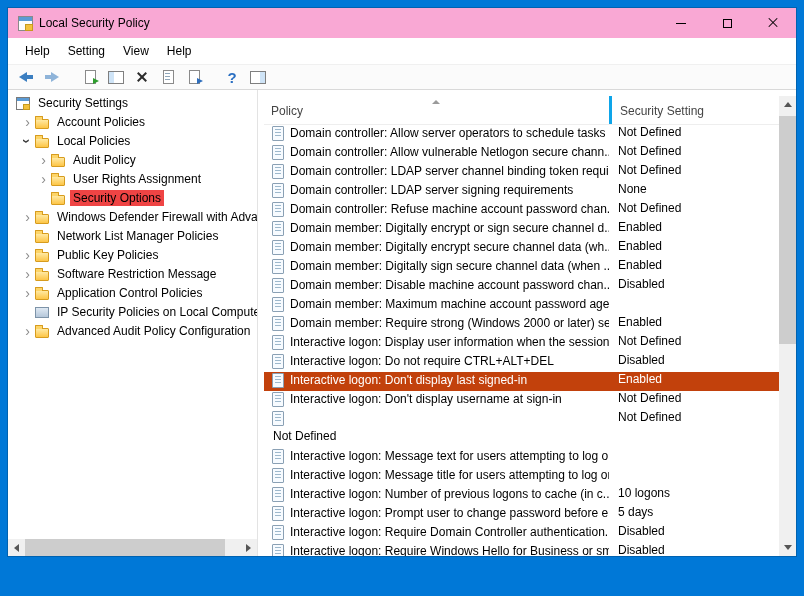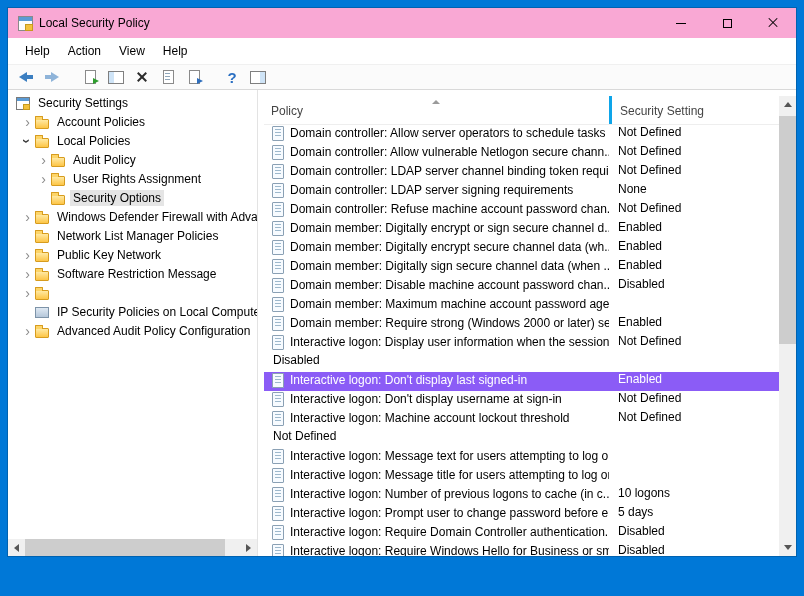--- a/index.html
+++ b/index.html
@@ -83,21 +83,21 @@
     border:1px solid #d79c1e; border-radius:1px; }
   .tree-item[data-icon="folder"] .ico::after{ content:""; position:absolute; left:1px; top:2px;
     width:6px; height:3px; background:#fdd569; border:1px solid #d79c1e; border-bottom:0; border-radius:1px 1px 0 0; }
   .tree-item[data-icon="console"] .ico::before{ content:""; position:absolute; left:1px; top:2px;
     width:12px; height:11px; border:1px solid #7a7a7a; background:linear-gradient(#5b9bd5 0 3px,#fff 3px); }
   .tree-item[data-icon="console"] .ico::after{ content:""; position:absolute; right:1px; bottom:1px;
     width:5px; height:4px; background:#f3c13c; border:1px solid #c79a1d; }
   .tree-item[data-icon="ipsec"] .ico::before{ content:""; position:absolute; left:1px; top:3px;
     width:12px; height:9px; background:linear-gradient(#dfe9f3,#b5c7da); border:1px solid #7d93a8; }
   .tlabel{ padding:1px 3px; }
-  .tree-item.selected .tlabel{ background:#e5e5e5; }
+  .tree-item.selected .tlabel{ background:#ef4444; }
   
   .hscroll{ flex:0 0 17px; background:#f0f0f0; position:relative; }
   .hs-btn{ position:absolute; top:0; width:17px; height:17px; display:flex; align-items:center; justify-content:center; }
   .hs-btn.left{ left:0; } .hs-btn.right{ right:0; }
   .tri-left{ width:0; height:0; border-top:4px solid transparent; border-bottom:4px solid transparent; border-right:5px solid #555; }
   .tri-right{ width:0; height:0; border-top:4px solid transparent; border-bottom:4px solid transparent; border-left:5px solid #555; }
   .hs-thumb{ position:absolute; left:17px; top:0; width:200px; height:17px; background:#cdcdcd; }
   .splitter{ flex:0 0 6px; background:#fff; }
   
   .right-pane{ flex:1; position:relative; min-width:0;margin-top:6px; }
@@ -112,21 +112,21 @@
   .row{ height:19px; display:flex; align-items:flex-start; }
   .cell-policy{ flex:0 0 345px; display:flex; align-items:center; padding-left:6px;
     white-space:nowrap; overflow:hidden; min-width:0; }
   .picon{ width:16px; height:16px; flex:0 0 16px; margin-right:4px; position:relative; }
   .picon::before{ content:""; position:absolute; left:2px; top:1px; width:10px; height:13px;
     background:#f7fbff; border:1px solid #8aa0b4; border-radius:1px; }
   .picon::after{ content:""; position:absolute; left:5px; top:4px; width:6px; height:8px;
     background:repeating-linear-gradient(#9db8cc 0 1px, transparent 1px 3px); }
   .ptext{ white-space:nowrap; overflow:hidden; }
   .cell-setting{ flex:1; padding-left:9px; white-space:nowrap; overflow:hidden; }
-  .row.selected{ background:#8b5cf6; color:#fff; }
+  .row.selected{ background:#c2410c; color:#fff; }
   
   .vscroll{ position:absolute; right:0; top:0; bottom:0; width:17px; background:#f0f0f0; }
   .vs-btn{ position:absolute; left:0; width:17px; height:17px; display:flex; align-items:center; justify-content:center; }
   .vs-btn.up{ top:0; } .vs-btn.down{ bottom:0; }
   .tri-up{ width:0; height:0; border-left:4px solid transparent; border-right:4px solid transparent; border-bottom:5px solid #555; }
   .tri-down{ width:0; height:0; border-left:4px solid transparent; border-right:4px solid transparent; border-top:5px solid #555; }
   .vs-thumb{ position:absolute; left:0; top:20px; width:17px; height:228px; background:#cdcdcd; }
 </style>
 </head>
 <body>
@@ -144,21 +144,21 @@
           <span class="glyph-max"></span>
         </div>
       <div class="wbtn">
           <span class="glyph-close"></span>
         </div>
     </div>
   </div>
 
   <div class="menubar">
     <span class="menu-item">Help</span>
-    <span class="menu-item">Action</span>
+    <span class="menu-item">Setting</span>
     <span class="menu-item">View</span>
     <span class="menu-item">Help</span>
   </div>
 
   <div class="toolbar">
 
   <span class="tb" data-icon="back"></span>
       <span class="tb" data-icon="forward"></span>
       <span class="tb gap" data-icon="export"></span>
       <span class="tb" data-icon="console-tree"></span>
@@ -210,30 +210,31 @@
             <span class="tlabel">Windows Defender Firewall with Adva</span>
           </div>
           <div class="tree-item lvl1" data-chevron="" data-icon="folder">
             <span class="chev"></span>
             <span class="ico"></span>
             <span class="tlabel">Network List Manager Policies</span>
           </div>
           <div class="tree-item lvl1" data-chevron="right" data-icon="folder">
             <span class="chev"></span>
             <span class="ico"></span>
-            <span class="tlabel">Public Key Network</span>
+            <span class="tlabel">Public Key Policies</span>
           </div>
           <div class="tree-item lvl1" data-chevron="right" data-icon="folder">
             <span class="chev"></span>
             <span class="ico"></span>
             <span class="tlabel">Software Restriction Message</span>
           </div>
           <div class="tree-item lvl1" data-chevron="right" data-icon="folder">
             <span class="chev"></span>
             <span class="ico"></span>
+            <span class="tlabel">Application Control Policies</span>
           </div>
           <div class="tree-item lvl1" data-chevron="" data-icon="ipsec">
             <span class="chev"></span>
             <span class="ico"></span>
             <span class="tlabel">IP Security Policies on Local Compute</span>
           </div>
           <div class="tree-item lvl1" data-chevron="right" data-icon="folder">
             <span class="chev"></span>
             <span class="ico"></span>
             <span class="tlabel">Advanced Audit Policy Configuration</span>
@@ -342,40 +343,43 @@
               <div class="cell-setting">Enabled</div>
             </div>
             <div class="row">
               <div class="cell-policy">
                 <span class="picon"></span>
                 <span class="ptext">Interactive logon: Display user information when the session...</span>
               </div>
               <div class="cell-setting">Not Defined</div>
             </div>
             <div class="row">
+              <div class="cell-policy">
+                <span class="picon"></span>
+                <span class="ptext">Interactive logon: Do not require CTRL+ALT+DEL</span>
+              </div>
               <div class="cell-setting">Disabled</div>
             </div>
             <div class="row selected">
               <div class="cell-policy">
                 <span class="picon"></span>
                 <span class="ptext">Interactive logon: Don't display last signed-in</span>
               </div>
               <div class="cell-setting">Enabled</div>
             </div>
             <div class="row">
               <div class="cell-policy">
                 <span class="picon"></span>
                 <span class="ptext">Interactive logon: Don't display username at sign-in</span>
               </div>
               <div class="cell-setting">Not Defined</div>
             </div>
             <div class="row">
               <div class="cell-policy">
                 <span class="picon"></span>
-                <span class="ptext">Interactive logon: Machine account lockout threshold</span>
               </div>
               <div class="cell-setting">Not Defined</div>
             </div>
             <div class="row">
               <div class="cell-setting">Not Defined</div>
             </div>
             <div class="row">
               <div class="cell-policy">
                 <span class="picon"></span>
                 <span class="ptext">Interactive logon: Message text for users attempting to log on</span>

